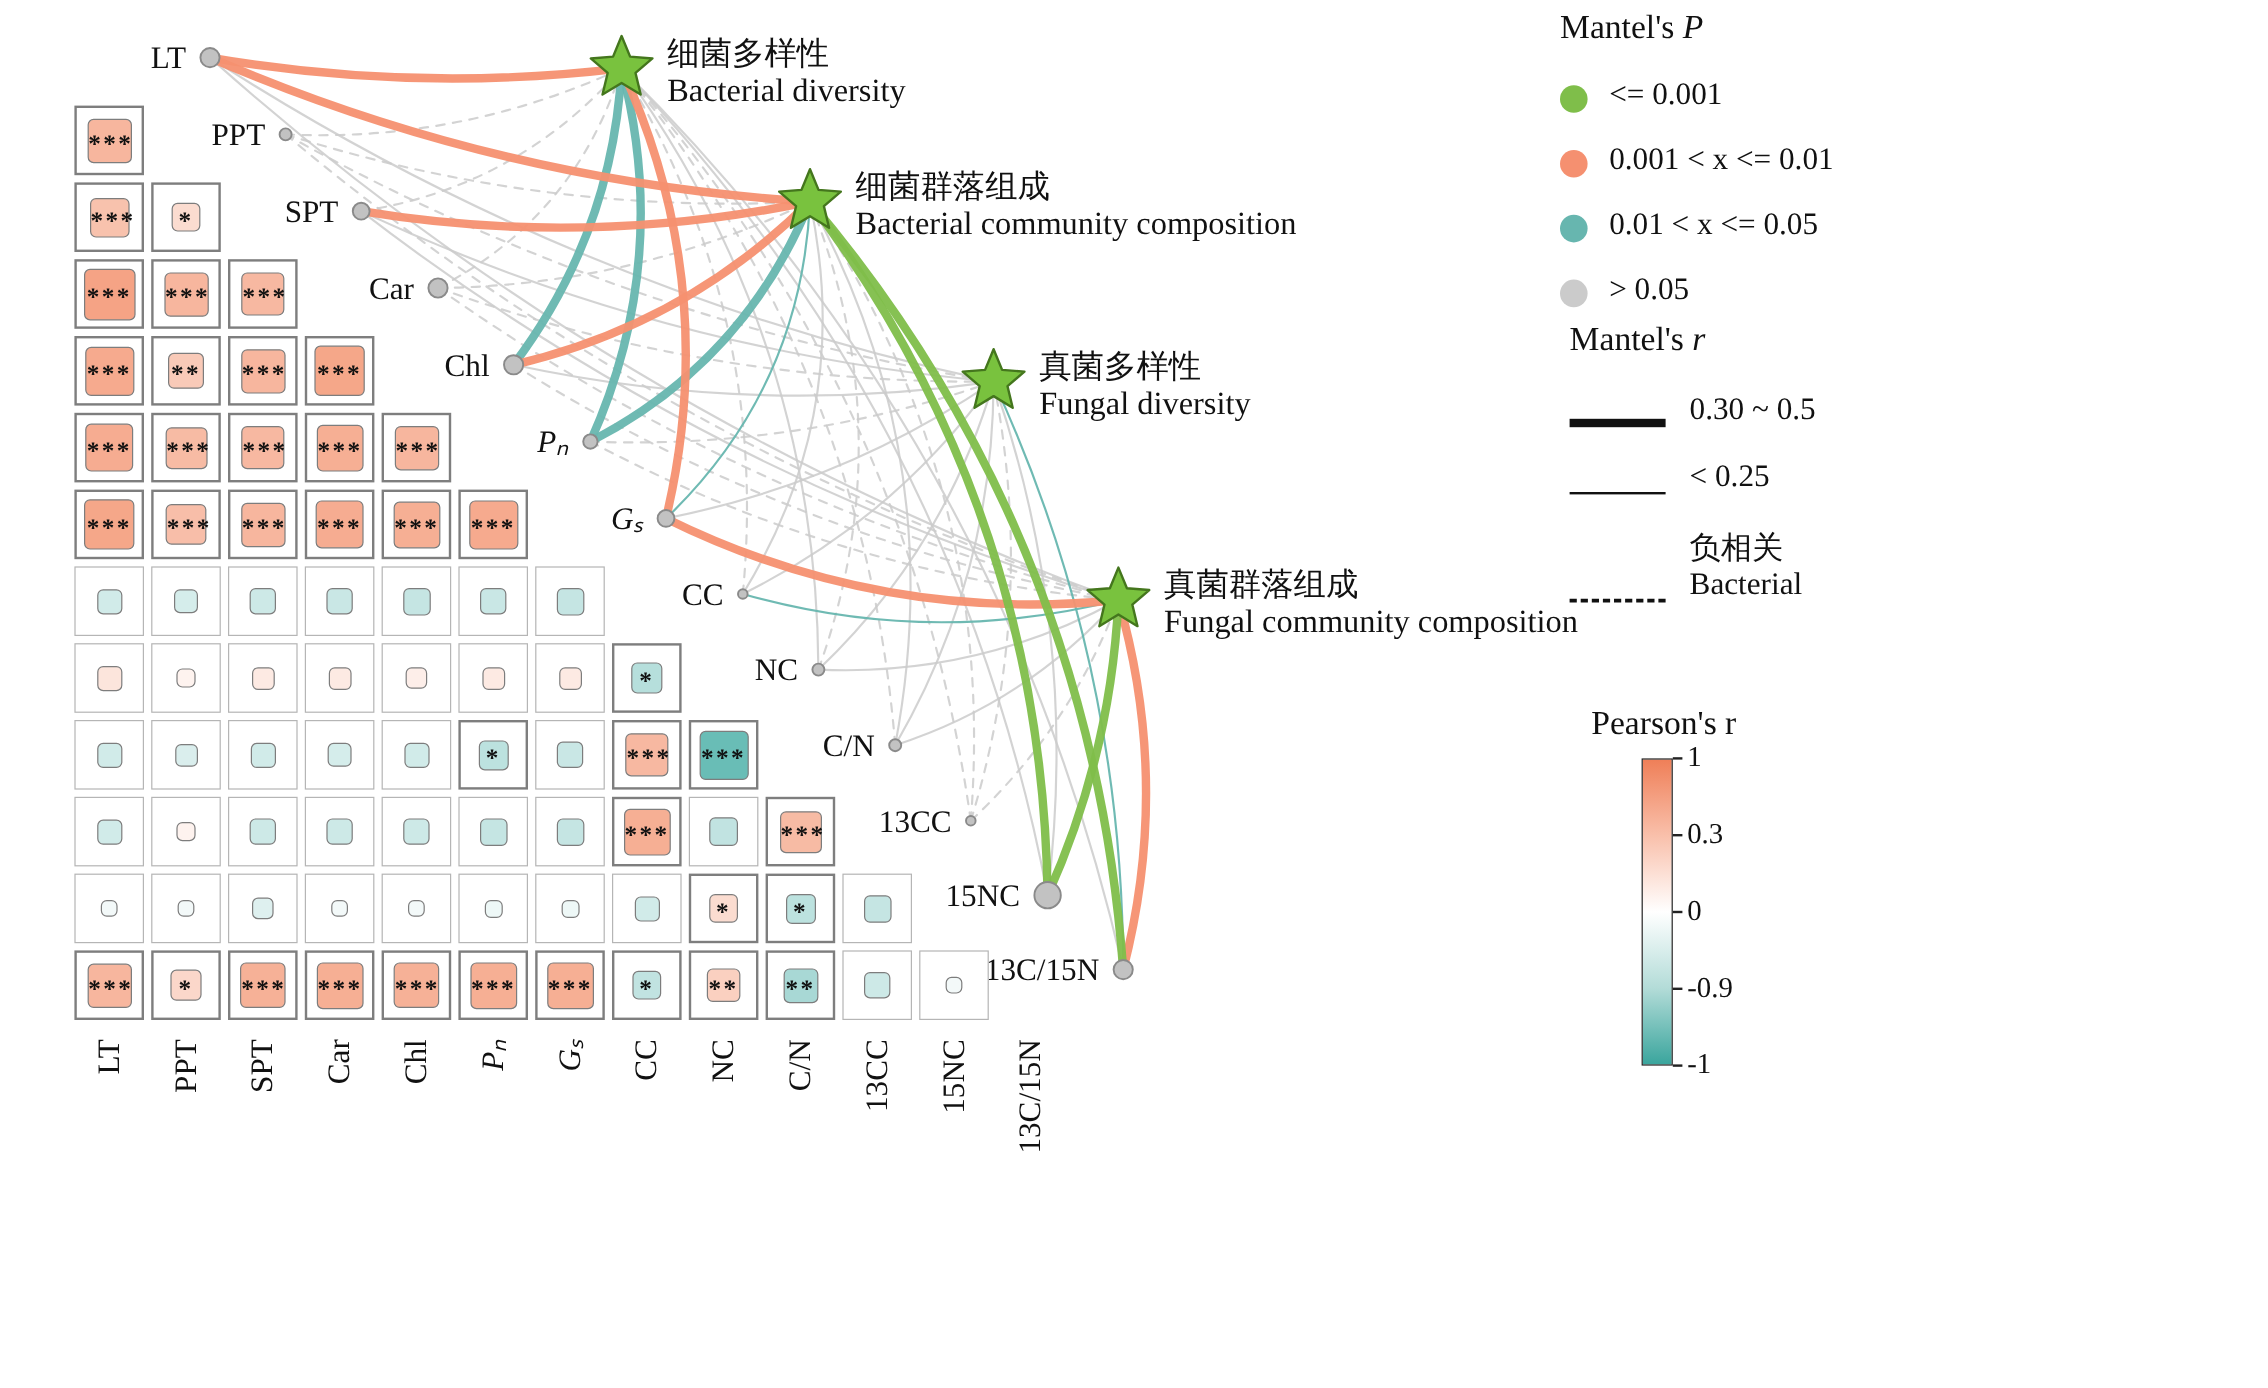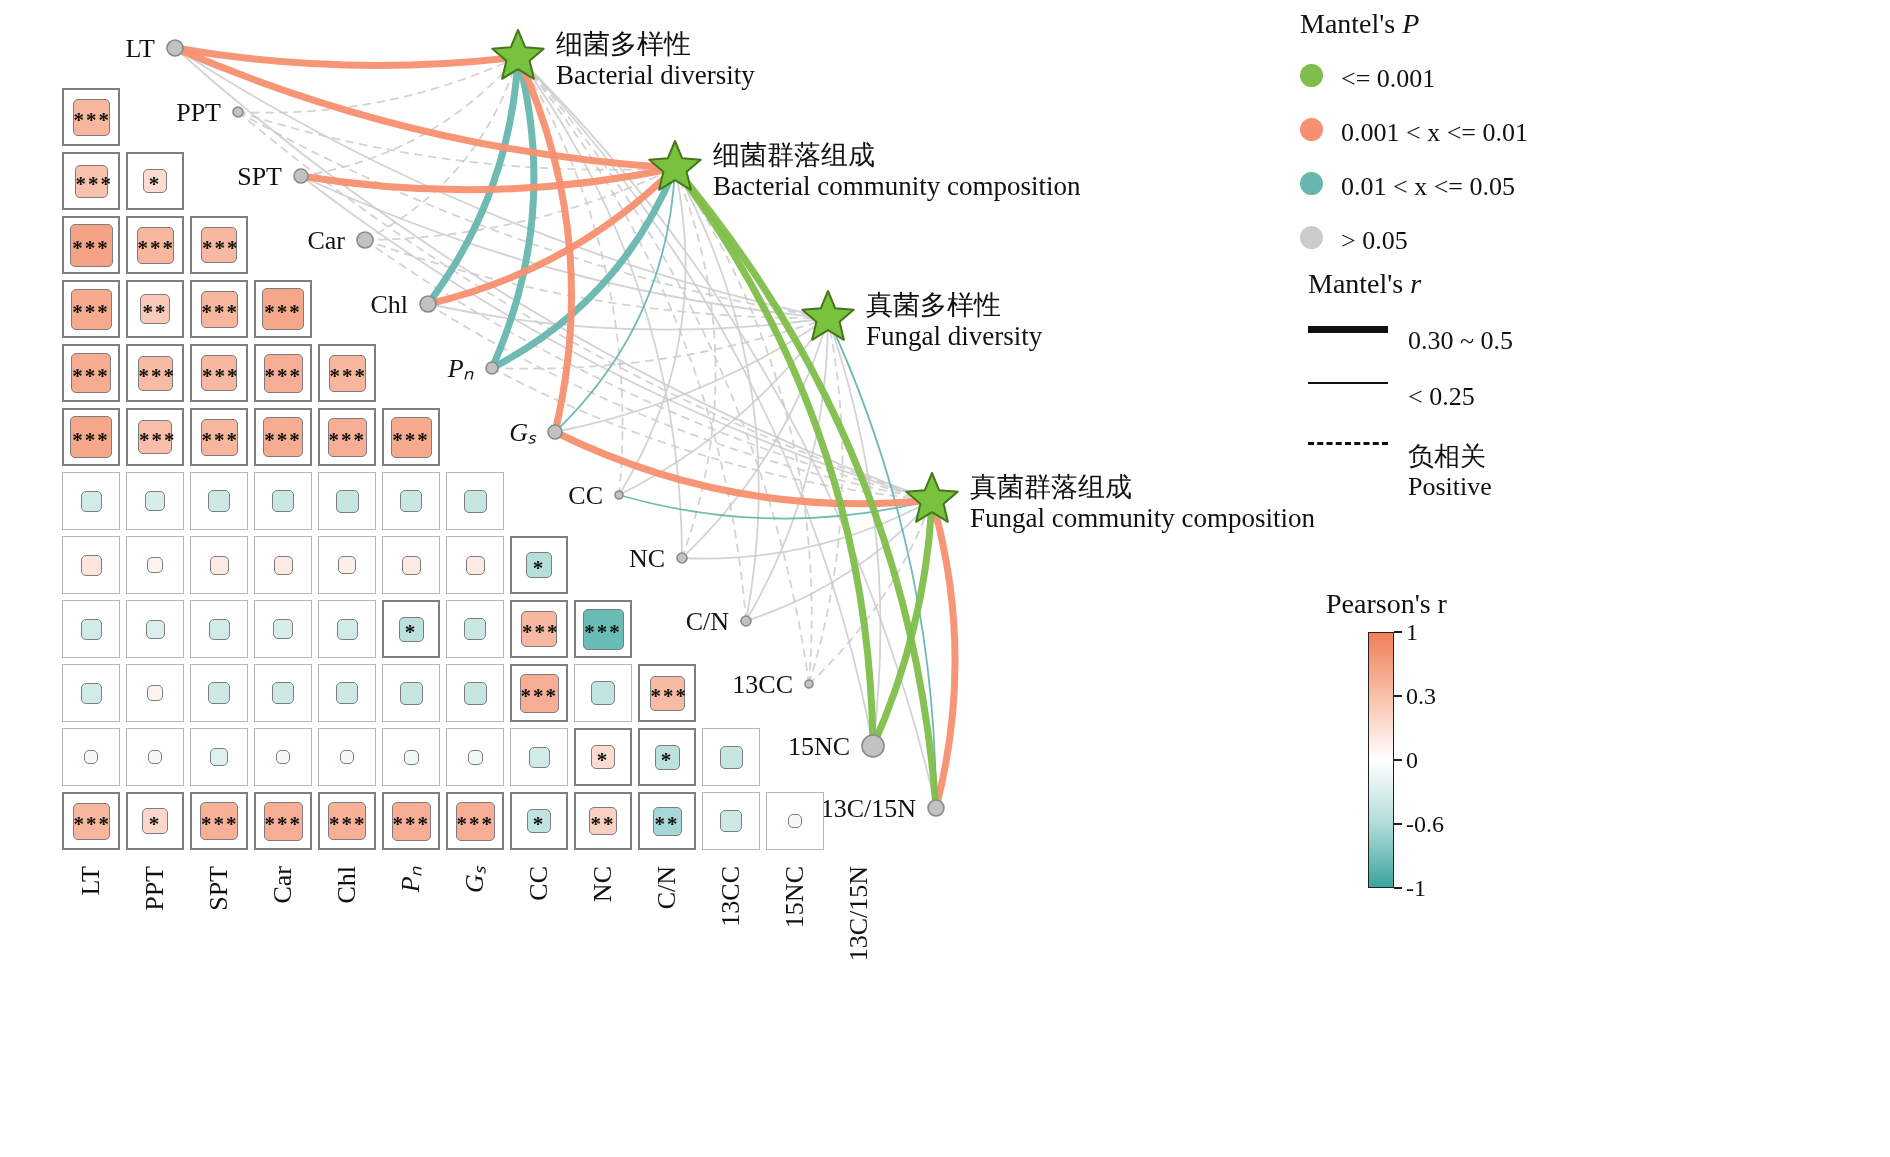--- a/index.html
+++ b/index.html
@@ -11,21 +11,21 @@
   #matrix-layer{position:absolute;left:0;top:0;width:100%;height:100%;pointer-events:none;}
   .mcell{position:absolute;background:#fff;box-sizing:border-box;display:flex;align-items:center;justify-content:center;}
   .mcell .sq{position:relative;border-radius:5px;box-sizing:border-box;display:flex;align-items:center;justify-content:center;}
   .mcell .stars{position:absolute;left:0;right:0;text-align:center;top:50%;transform:translateY(-38%);
     font-size:21px;letter-spacing:2px;color:#111;font-weight:bold;}
   .col-label{position:absolute;display:flex;justify-content:center;align-items:flex-start;}
   .col-label span{writing-mode:vertical-rl;transform:rotate(180deg);font-size:26px;white-space:nowrap;}
   .col-label span.it{font-style:italic;}
   
   .lg-title{font-size:28px;}
-  .lg-row{display:flex;align-items:flex-start;margin-top:24px;}
+  .lg-row{display:flex;align-items:flex-end;margin-top:24px;}
   .lg-dot{width:23px;height:23px;border-radius:50%;margin-right:18px;flex:0 0 auto;}
   .lg-label{font-size:26px;white-space:nowrap;}
   .lg-line{width:80px;margin-right:20px;flex:0 0 auto;}
   .lg-2line{line-height:1.15;}
   #legend-mantel-p{position:absolute;left:1300px;top:8px;}
   #legend-mantel-r{position:absolute;left:1308px;top:268px;}
   #legend-pearson{position:absolute;left:1326px;top:588px;}
   #pearson-bar{position:absolute;left:42px;top:44px;width:26px;height:256px;border:1.5px solid #222;box-sizing:border-box;}
   .pt-tick{position:absolute;width:8px;height:2px;background:#222;}
   .pt-lab{position:absolute;font-size:24px;transform:translateY(-50%);white-space:nowrap;}
@@ -511,35 +511,35 @@
           <span class="lg-label">0.30 ~ 0.5</span>
         </div>
         <div class="lg-row" style="margin-top: 26px;">
           <span class="lg-line" style="border-top: 2px solid rgb(17, 17, 17);"></span>
           <span class="lg-label">&lt; 0.25</span>
         </div>
         <div class="lg-row" style="margin-top: 30px;">
           <span class="lg-line" style="border-top: 3px dashed rgb(17, 17, 17);"></span>
           <span class="lg-label lg-2line">
             <div>负相关</div>
-            <div>Positive</div>
+            <div>Bacterial</div>
           </span>
         </div>
       </div>
   </div>
 
   <div id="legend-pearson">
     <div class="lg-title">Pearson's r</div>
     <div id="pearson-bar" style="background: linear-gradient(rgb(239, 127, 88), rgb(249, 192, 171), rgb(255, 255, 255), rgb(179, 220, 216), rgb(58, 165, 157));"></div>
     <div id="pearson-ticks">
         <span class="pt-tick" style="left: 68px; top: 43px;"></span>
         <span class="pt-lab" style="left: 80px; top: 44px;">1</span>
         <span class="pt-tick" style="left: 68px; top: 107px;"></span>
         <span class="pt-lab" style="left: 80px; top: 108px;">0.3</span>
         <span class="pt-tick" style="left: 68px; top: 171px;"></span>
         <span class="pt-lab" style="left: 80px; top: 172px;">0</span>
         <span class="pt-tick" style="left: 68px; top: 235px;"></span>
-        <span class="pt-lab" style="left: 80px; top: 236px;">-0.6</span>
+        <span class="pt-lab" style="left: 80px; top: 236px;">-0.9</span>
         <span class="pt-tick" style="left: 68px; top: 299px;"></span>
         <span class="pt-lab" style="left: 80px; top: 300px;">-1</span>
       </div>
   </div>
 </div>
 
 </body></html>

